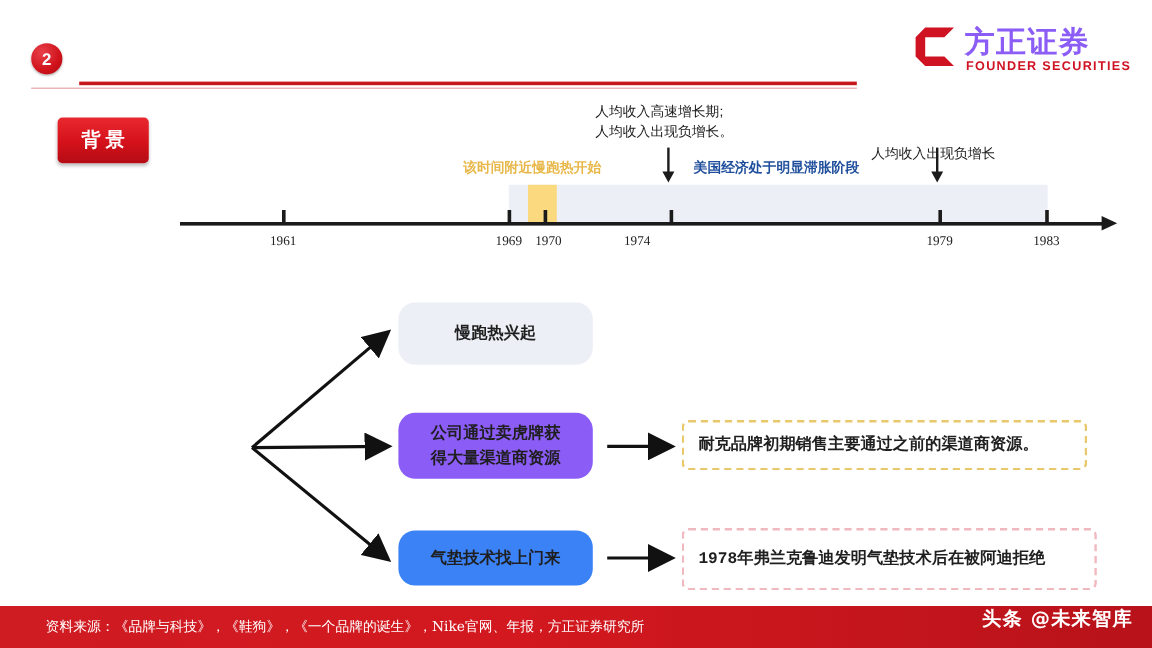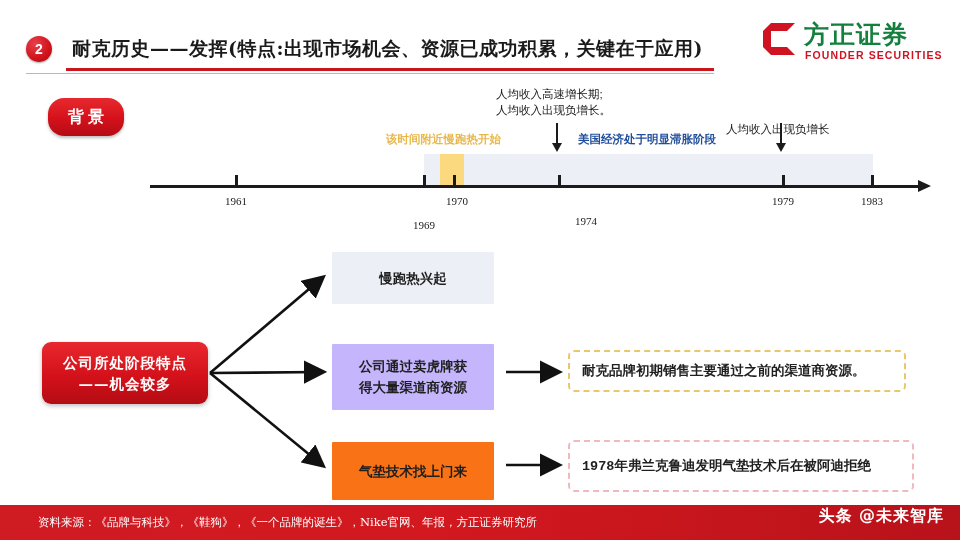--- a/index.html
+++ b/index.html
@@ -39,34 +39,34 @@
     width: 688px; height: 1px; background: #e8a5a8;
   }
 
   
   .logo { position: absolute; right: 18px; top: 18px; width: 180px; height: 46px; }
   .logo-mark {
     position: absolute; left: 0; top: 4px; width: 34px; height: 34px;
   }
   .logo-cn {
     position: absolute; left: 42px; top: 0px;
-    font-size: 25px; font-weight: bold; color: #15803d;
+    font-size: 25px; font-weight: bold; color: #8b5cf6;
     letter-spacing: 1px; white-space: nowrap;
     font-family: "DejaVu Sans", sans-serif;
   }
   .logo-en {
     position: absolute; left: 43px; top: 31px;
     font-size: 10.5px; font-weight: bold; color: #cf1322;
     letter-spacing: 1.1px; white-space: nowrap;
   }
 
   
   .bg-pill {
     position: absolute; left: 48px; top: 98px;
-    width: 76px; height: 38px; border-radius: 16px;
+    width: 76px; height: 38px; border-radius: 4px;
     background: linear-gradient(180deg, #e8282f 0%, #d4111a 55%, #b40c14 100%);
     color: #ffffff; font-size: 16px; font-weight: bold;
     display: flex; align-items: center; justify-content: center;
     letter-spacing: 4px; text-indent: 4px;
     box-shadow: 0 2px 3px rgba(0,0,0,.25);
     font-family: "DejaVu Serif", "Liberation Serif", serif;
   }
 
   
   .tl-band {
@@ -132,29 +132,29 @@
     width: 166px; height: 62px; border-radius: 9px;
     background: linear-gradient(180deg, #e8282f 0%, #d4111a 55%, #b40c14 100%);
     color: #ffffff; font-size: 14.5px; font-weight: bold;
     display: flex; flex-direction: column; align-items: center; justify-content: center;
     line-height: 21px; letter-spacing: 1px;
     box-shadow: 0 2px 4px rgba(0,0,0,.25);
     font-family: "DejaVu Serif", "Liberation Serif", serif;
   }
 
   .stage-box {
-    position: absolute; border-radius: 1px;
+    position: absolute; border-radius: 14px;
     display: flex; align-items: center; justify-content: center;
     text-align: center; font-size: 13.5px; font-weight: bold;
     color: #1f1f1f; line-height: 21px;
     font-family: "DejaVu Sans", sans-serif;
   }
   .sb1 { left: 332px; top: 252px; width: 162px; height: 52px; background: #eceff5; }
-  .sb2 { left: 332px; top: 344px; width: 162px; height: 66px; background: #c4b5fd; }
-  .sb3 { left: 332px; top: 442px; width: 162px; height: 58px; background: #f97316; }
+  .sb2 { left: 332px; top: 344px; width: 162px; height: 55px; background: #8b5cf6; }
+  .sb3 { left: 332px; top: 442px; width: 162px; height: 46px; background: #3b82f6; }
 
   .note-box {
     position: absolute;
     display: flex; align-items: center;
     padding: 0 12px;
     font-size: 13.5px; font-weight: bold; color: #1f1f1f;
     line-height: 21px; border-radius: 6px;
     font-family: Liberation Mono, monospace;
   }
   .nb1 {
@@ -184,21 +184,20 @@
     white-space: nowrap; letter-spacing: 1px;
     font-family: "DejaVu Sans", sans-serif;
   }
 </style>
 </head>
 <body>
 
 <div id="slide">
 
   <div class="hdr-badge">2</div>
-  <div class="hdr-title">耐克历史——发挥(特点:出现市场机会、资源已成功积累，关键在于应用)</div>
   <div class="hdr-rule-thick"></div>
   <div class="hdr-rule-thin"></div>
 
   <div class="logo">
     <svg class="logo-mark" viewBox="0 0 34 34">
       <polygon points="9,1 33,1 25,9 9,9 9,25 25,25 33,33 9,33 1,25 1,9" fill="#cf1322"></polygon>
       <polygon points="11,11 23,11 23,23 11,23" fill="#ffffff"></polygon>
     </svg>
     <div class="logo-cn">方正证券</div>
     <div class="logo-en">FOUNDER SECURITIES</div>
@@ -230,43 +229,39 @@
   <div class="tl-arrow"></div>
 
   <div class="tl-tick" style="left:235px;"></div>
   <div class="tl-tick" style="left:423px;"></div>
   <div class="tl-tick" style="left:453px;"></div>
   <div class="tl-tick" style="left:558px;"></div>
   <div class="tl-tick" style="left:782px;"></div>
   <div class="tl-tick" style="left:871px;"></div>
 
   <div class="tl-year" style="left:236px;">1961</div>
-  <div class="tl-year" style="left:424px;margin-top:24px;">1969</div>
+  <div class="tl-year" style="left:424px;">1969</div>
   <div class="tl-year" style="left:457px;">1970</div>
-  <div class="tl-year" style="left:586px;margin-top:20px;">1974</div>
+  <div class="tl-year" style="left:531px;">1974</div>
   <div class="tl-year" style="left:783px;">1979</div>
   <div class="tl-year" style="left:872px;">1983</div>
 
   <svg class="flow-svg">
     <defs>
       <marker id="arr" markerWidth="9" markerHeight="9" refX="7" refY="4.5" orient="auto">
         <path d="M0,0 L9,4.5 L0,9 z" fill="#111111"></path>
       </marker>
     </defs>
     <line x1="210" y1="373" x2="322" y2="278" stroke="#111111" stroke-width="2.6" marker-end="url(#arr)"></line>
     <line x1="210" y1="373" x2="322" y2="372" stroke="#111111" stroke-width="2.6" marker-end="url(#arr)"></line>
     <line x1="210" y1="373" x2="322" y2="465" stroke="#111111" stroke-width="2.6" marker-end="url(#arr)"></line>
     <line x1="506" y1="372" x2="558" y2="372" stroke="#111111" stroke-width="2.6" marker-end="url(#arr)"></line>
     <line x1="506" y1="465" x2="558" y2="465" stroke="#111111" stroke-width="2.6" marker-end="url(#arr)"></line>
   </svg>
 
-  <div class="red-node">
-    <span>公司所处阶段特点</span>
-    <span>——机会较多</span>
-  </div>
 
   <div class="stage-box sb1">慢跑热兴起</div>
 
   <div class="stage-box sb2">
     <div>
       <div>公司通过卖虎牌获</div>
       <div>得大量渠道商资源</div>
     </div>
   </div>
 

